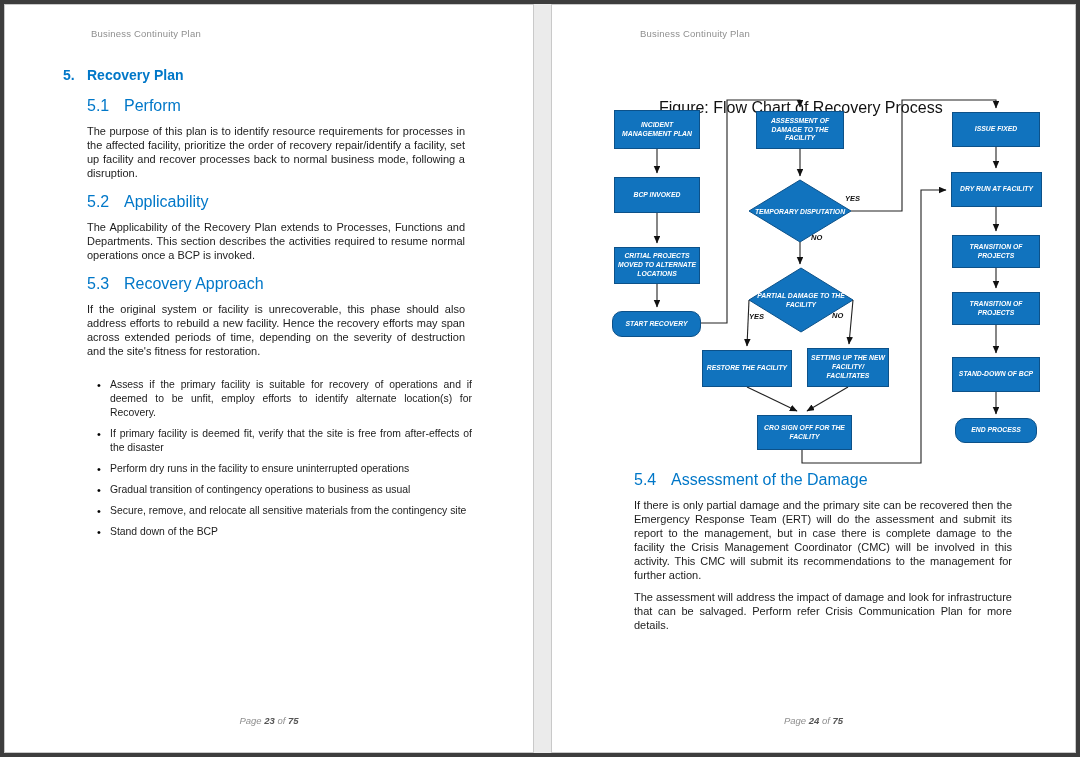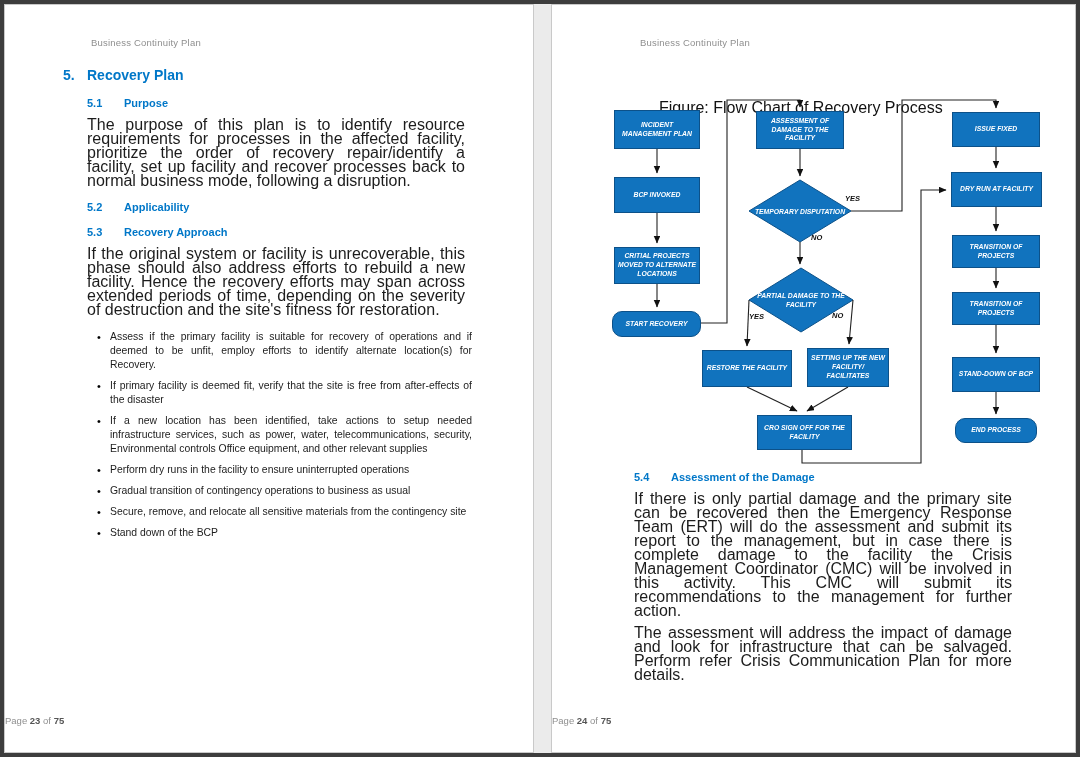--- a/index.html
+++ b/index.html
@@ -20,50 +20,50 @@
     flex:0 0 auto;
     border:1px solid #c9c9c9;
     box-sizing:border-box;
   }
   .page-left{width:530px;}
   .page-right{width:525px;}
   .gutter{
     width:17px;background:#ebebeb;flex:0 0 auto;
   }
   .doc-header{
-    position:absolute;top:32px;left:58px;
+    position:absolute;top:23px;left:58px;
     font-size:9.5px;color:#8f8f8f;letter-spacing:.2px;padding-left:28px;
   }
   .footer{
     position:absolute;top:710px;left:0;width:100%;
-    text-align:left;font-size:9.5px;color:#8f8f8f;
+    text-align:center;font-size:9.5px;color:#8f8f8f;font-style:italic;
   }
   .footer b{color:#555;}
   
   .content{
     position:absolute;left:58px;top:56px;width:410px;
   }
   .h1{
     color:#0077c8;font-size:14px;font-weight:bold;margin:6px 0 14px 0;
     display:flex;
   }
   .h1 .num{width:24px;flex:0 0 auto;}
   .sec-head{
-    color:#0077c8;font-size:11px;font-weight:bold;margin:13px 0 9px 0;
+    color:#0077c8;font-size:16px;font-weight:normal;margin:13px 0 9px 0;
     display:flex;
     padding-left:24px;
   }
   .sec-head .num{width:37px;flex:0 0 auto;}
   .para{
     margin:0 0 8px 24px;width:378px;
-    font-size:16px;line-height:14px;color:#1c1c1c;
+    font-size:11px;line-height:14px;color:#1c1c1c;
     text-align:justify;
   }
   ul.bullets{
-    margin:13px 0 0 0;padding:0 0 0 34px;list-style:none;width:375px;
+    margin:20px 0 0 0;padding:0 0 0 34px;list-style:none;width:375px;
   }
   ul.bullets li{
     position:relative;margin:0 0 7px 0;padding-left:13px;
     font-size:10.4px;line-height:14px;color:#1c1c1c;text-align:justify;
   }
   ul.bullets li:before{
     content:"•";position:absolute;left:0;top:0;color:#000;font-size:11px;
   }
   
   .fig-title{
@@ -102,39 +102,39 @@
     <div class="doc-header">Business Continuity Plan</div>
 
     <div class="content">
       <div class="h1">
         <span class="num">5.</span>
         <span>Recovery Plan</span>
       </div>
 
       <div class="sec-head">
         <span class="num">5.1</span>
-        <span>Purpose</span>
+        <span>Perform</span>
       </div>
       <p class="para">The purpose of this plan is to identify resource requirements for processes in the affected facility, prioritize the order of recovery repair/identify a facility, set up facility and recover processes back to normal business mode, following a disruption.</p>
 
       <div class="sec-head">
         <span class="num">5.2</span>
         <span>Applicability</span>
       </div>
+      <p class="para">The Applicability of the Recovery Plan extends to Processes, Functions and Departments. This section describes the activities required to resume normal operations once a BCP is invoked.</p>
 
       <div class="sec-head">
         <span class="num">5.3</span>
         <span>Recovery Approach</span>
       </div>
       <p class="para">If the original system or facility is unrecoverable, this phase should also address efforts to rebuild a new facility. Hence the recovery efforts may span across extended periods of time, depending on the severity of destruction and the site's fitness for restoration.</p>
 
       <ul class="bullets">
         <li>Assess if the primary facility is suitable for recovery of operations and if deemed to be unfit, employ efforts to identify alternate location(s) for Recovery.</li>
         <li>If primary facility is deemed fit, verify that the site is free from after-effects of the disaster</li>
-        <li>If a new location has been identified, take actions to setup needed infrastructure services, such as power, water, telecommunications, security, Environmental controls Office equipment, and other relevant supplies</li>
         <li>Perform dry runs in the facility to ensure uninterrupted operations</li>
         <li>Gradual transition of contingency operations to business as usual</li>
         <li>Secure, remove, and relocate all sensitive materials from the contingency site</li>
         <li>Stand down of the BCP</li>
       </ul>
     </div>
 
     <div class="footer">
       <span>Page</span>
       <b>23</b>

